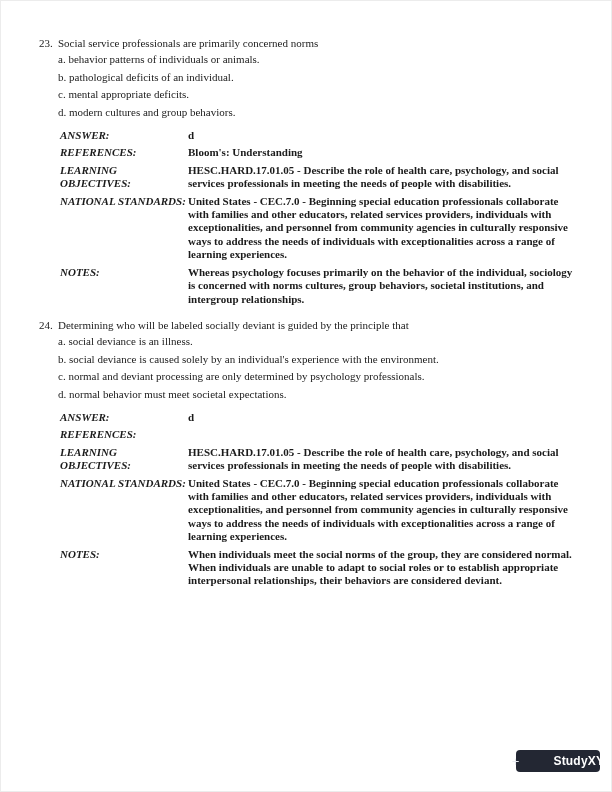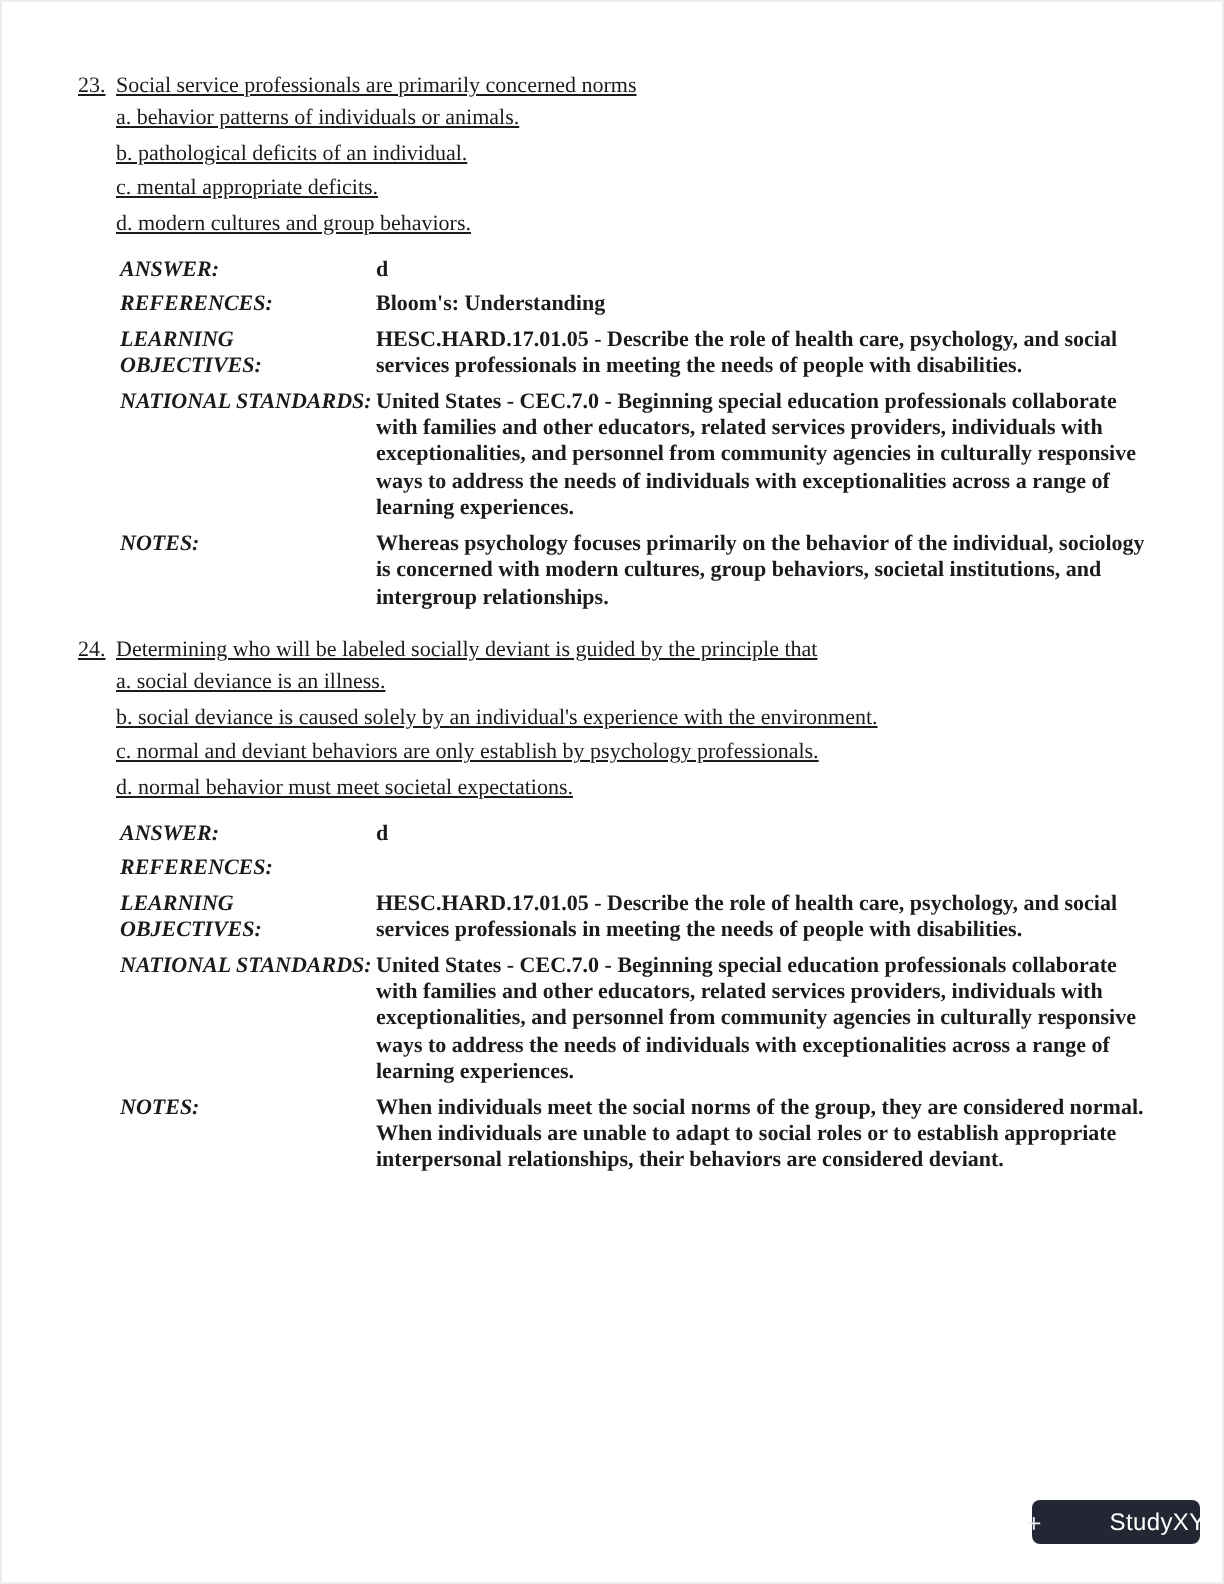--- a/index.html
+++ b/index.html
@@ -14,25 +14,25 @@
   }
   .sheet {
     position: absolute;
     inset: 0;
     border: 1px solid #ececec;
     box-sizing: border-box;
     padding: 36px 37px 0 38px;
     background: #ffffff;
   }
   .question { margin-bottom: 13px; font-size: 11px; line-height: 13.4px; }
-  .qrow { display: flex; margin-bottom: 3px; text-decoration: underline; }
+  .qrow { display: flex; margin-bottom: 3px; }
   .qnum { flex: 0 0 19px; }
   .qstem { flex: 1; }
   .qbody { margin-left: 19px; }
-  .choice { margin-bottom: 4px; text-decoration: underline; }
+  .choice { margin-bottom: 4px; }
   .fields { margin-top: 10px; margin-left: 2px; }
   .field-row { display: flex; margin-bottom: 4px; font-weight: bold; }
   .field-label {
     flex: 0 0 128px;
     font-style: italic;
   }
   .field-value { flex: 1; }
   .page-label {
     position: absolute;
     right: 30px;
@@ -58,21 +58,21 @@
     z-index: 5;
   }
   .brand-plus {
     font-size: 13px;
     font-weight: 400;
     color: #e8eaf0;
     line-height: 1;
   }
   .brand-name {
     font-size: 12px;
-    font-weight: 400;
+    font-weight: 700;
     letter-spacing: 0.2px;
     margin-left: 30px;
   }
 </style>
 </head>
 <body>
 
 <div class="sheet">
 
   <div class="question">
@@ -98,35 +98,35 @@
         <div class="field-row">
           <div class="field-label">LEARNING OBJECTIVES:</div>
           <div class="field-value">HESC.HARD.17.01.05 - Describe the role of health care, psychology, and social services professionals in meeting the needs of people with disabilities.</div>
         </div>
         <div class="field-row">
           <div class="field-label">NATIONAL STANDARDS:</div>
           <div class="field-value">United States - CEC.7.0 - Beginning special education professionals collaborate with families and other educators, related services providers, individuals with exceptionalities, and personnel from community agencies in culturally responsive ways to address the needs of individuals with exceptionalities across a range of learning experiences.</div>
         </div>
         <div class="field-row">
           <div class="field-label">NOTES:</div>
-          <div class="field-value">Whereas psychology focuses primarily on the behavior of the individual, sociology is concerned with modern cultures, group behaviors, societal institutions, and intergroup relationships.</div>
+          <div class="field-value">Whereas psychology focuses primarily on the behavior of the individual, sociology is concerned with norms cultures, group behaviors, societal institutions, and intergroup relationships.</div>
         </div>
       </div>
     </div>
   </div>
 
   <div class="question">
     <div class="qrow">
       <span class="qnum">24.</span>
       <span class="qstem">Determining who will be labeled socially deviant is guided by the principle that</span>
     </div>
     <div class="qbody">
       <div class="choice">a. social deviance is an illness.</div>
       <div class="choice">b. social deviance is caused solely by an individual's experience with the environment.</div>
-      <div class="choice">c. normal and deviant behaviors are only establish by psychology professionals.</div>
+      <div class="choice">c. normal and deviant processing are only determined by psychology professionals.</div>
       <div class="choice">d. normal behavior must meet societal expectations.</div>
 
       <div class="fields">
         <div class="field-row">
           <div class="field-label">ANSWER:</div>
           <div class="field-value">d</div>
         </div>
         <div class="field-row">
           <div class="field-label">REFERENCES:</div>
         </div>

